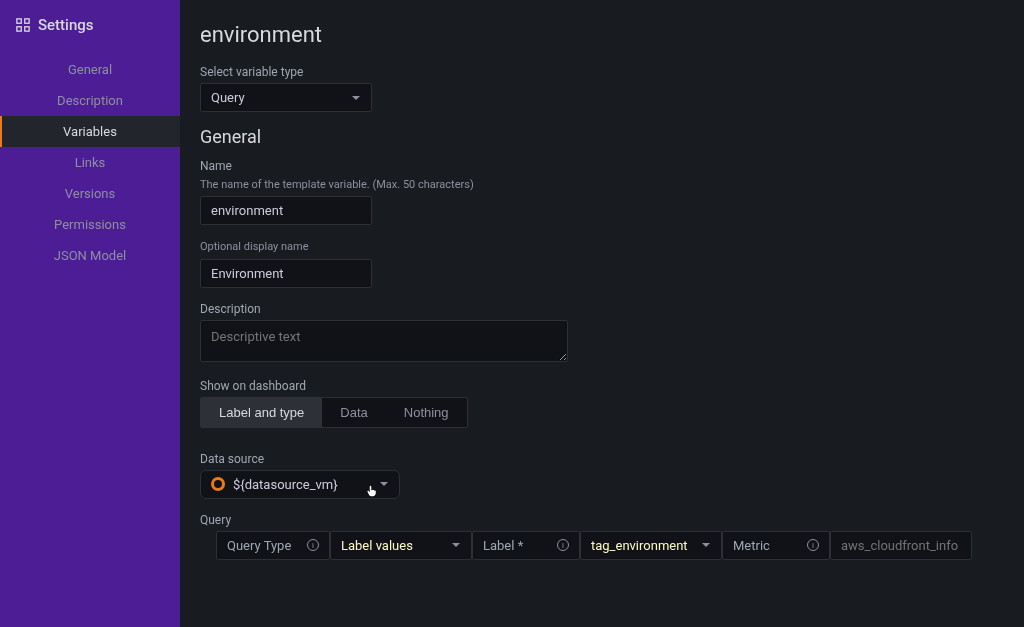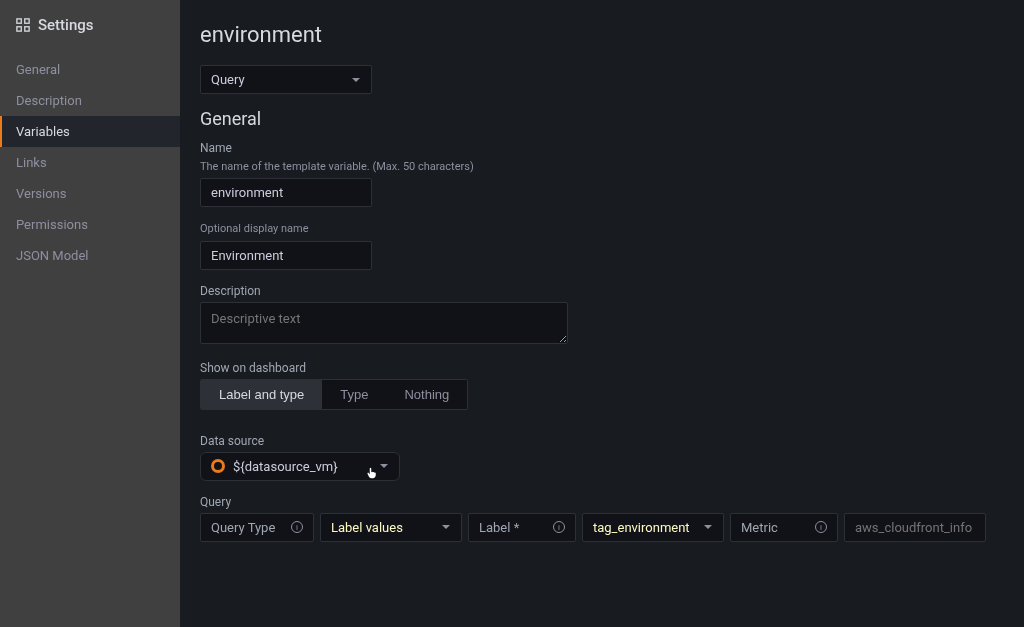--- a/index.html
+++ b/index.html
@@ -8,23 +8,24 @@
       background: #111217;
       color: #ccccdc;
       font-size: 13px;
       width: 1024px;
       height: 627px;
       overflow: hidden;
       display: flex;
     }
     .sidebar {
       width: 180px;
-      background: #404040;
+      background: #4c1d95;
       padding: 12px 0;
       flex-shrink: 0;
+      text-align: center;
     }
     .sidebar-header {
       display: flex;
       align-items: center;
       gap: 8px;
       padding: 4px 16px 20px 16px;
       font-size: 15px;
       font-weight: 500;
       color: #d8d9e0;
     }
@@ -140,22 +141,22 @@
     .ds-icon::after {
       content: '';
       position: absolute;
       inset: 3px;
       background: #111217;
       border-radius: 50%;
     }
     .ds-text { flex: 1; }
     .query-row {
       display: flex;
-      gap: 6px;
       margin-bottom: 20px;
+      margin-left: 16px;
     }
     .query-cell {
       display: flex;
       align-items: center;
       background: #111217;
       border: 1px solid #2d3037;
       border-radius: 2px;
       padding: 6px 10px;
       font-size: 13px;
     }
@@ -213,20 +214,21 @@
     <li class="sidebar-item">Versions</li>
     <li class="sidebar-item">Permissions</li>
     <li class="sidebar-item">JSON Model</li>
   </ul>
 </aside>
 
 <main class="main">
   <h1 class="page-title">environment</h1>
 
   <div class="field-group select-wrap">
+    <label class="field-label">Select variable type</label>
     <div class="select w-type">
       <span>Query</span>
       <svg class="chevron-down" viewBox="0 0 10 10">
           <path d="M1 3 L5 7 L9 3 Z"></path>
         </svg>
     </div>
   </div>
 
   <div class="section-block">
     <h2 class="section-title">General</h2>
@@ -244,21 +246,21 @@
 
     <div class="field-group">
       <label class="field-label">Description</label>
       <textarea class="textarea" placeholder="Descriptive text" style=""></textarea>
     </div>
 
     <div class="field-group">
       <label class="field-label">Show on dashboard</label>
       <div class="radio-buttons">
         <button class="radio-button active">Label and type</button>
-        <button class="radio-button">Type</button>
+        <button class="radio-button">Data</button>
         <button class="radio-button">Nothing</button>
       </div>
     </div>
   </div>
 
   <div class="section-block">
 
     <div class="field-group" style="position:relative;">
       <label class="field-label">Data source</label>
       <div class="select w-ds">

